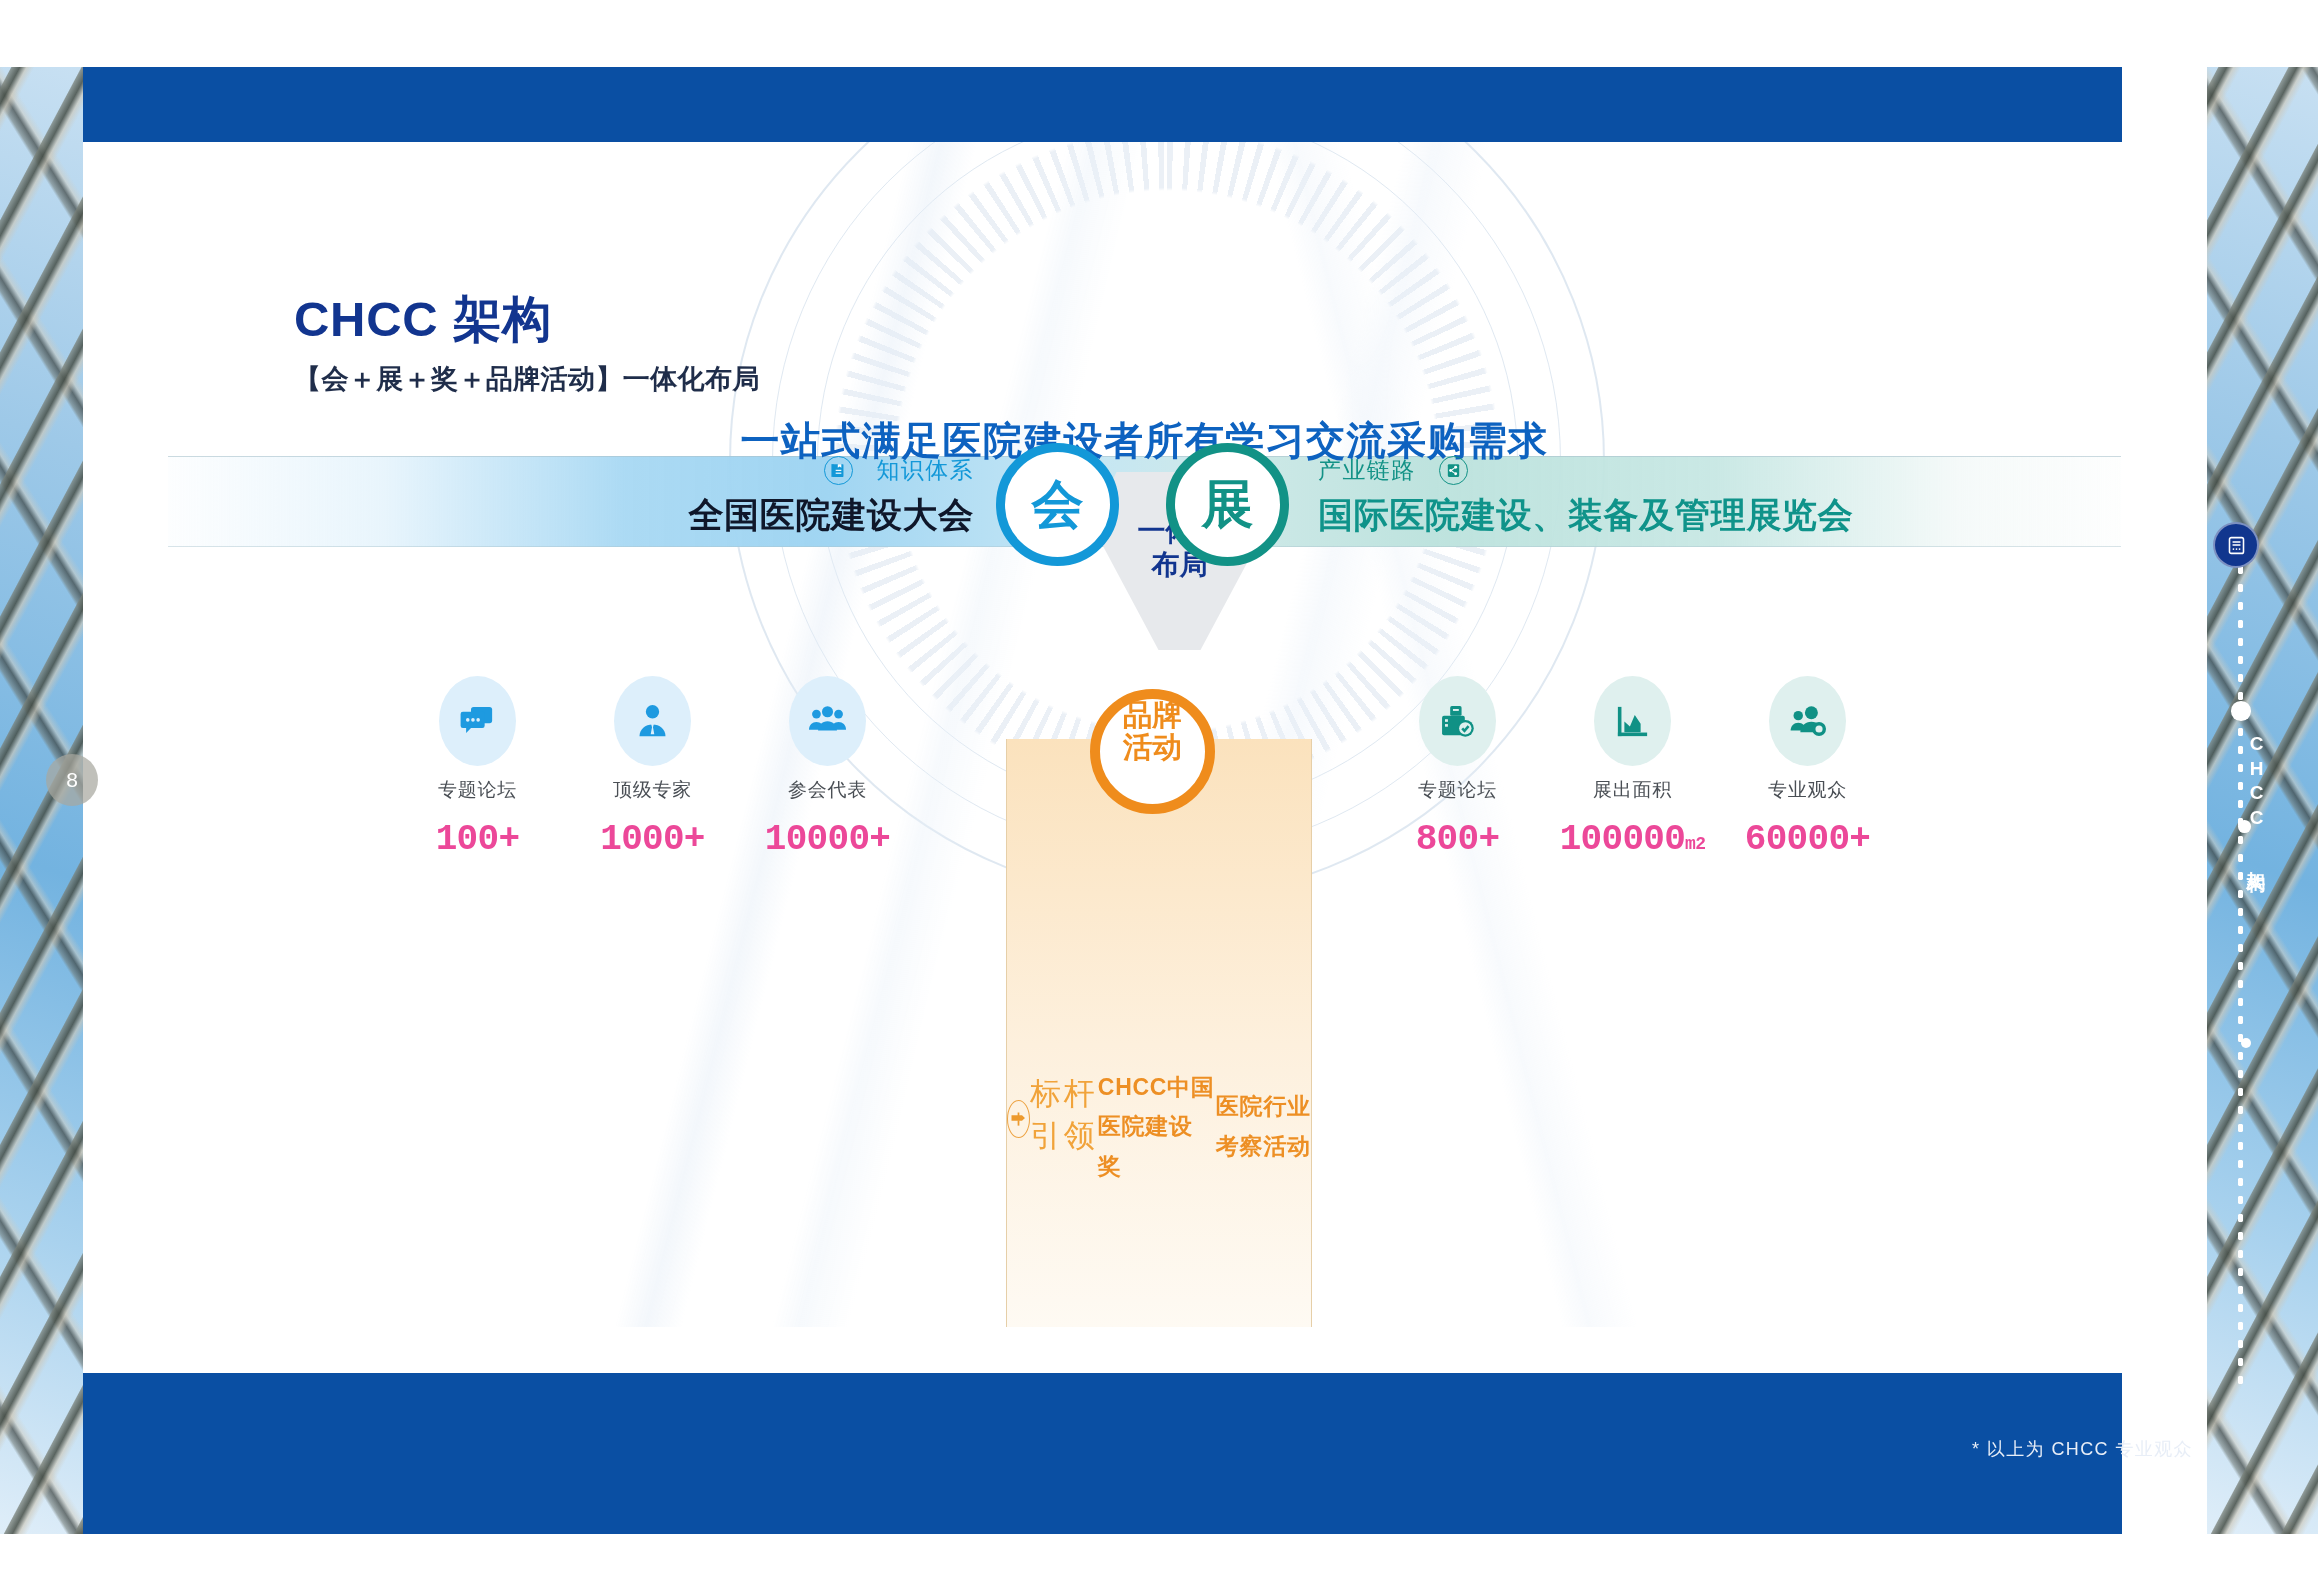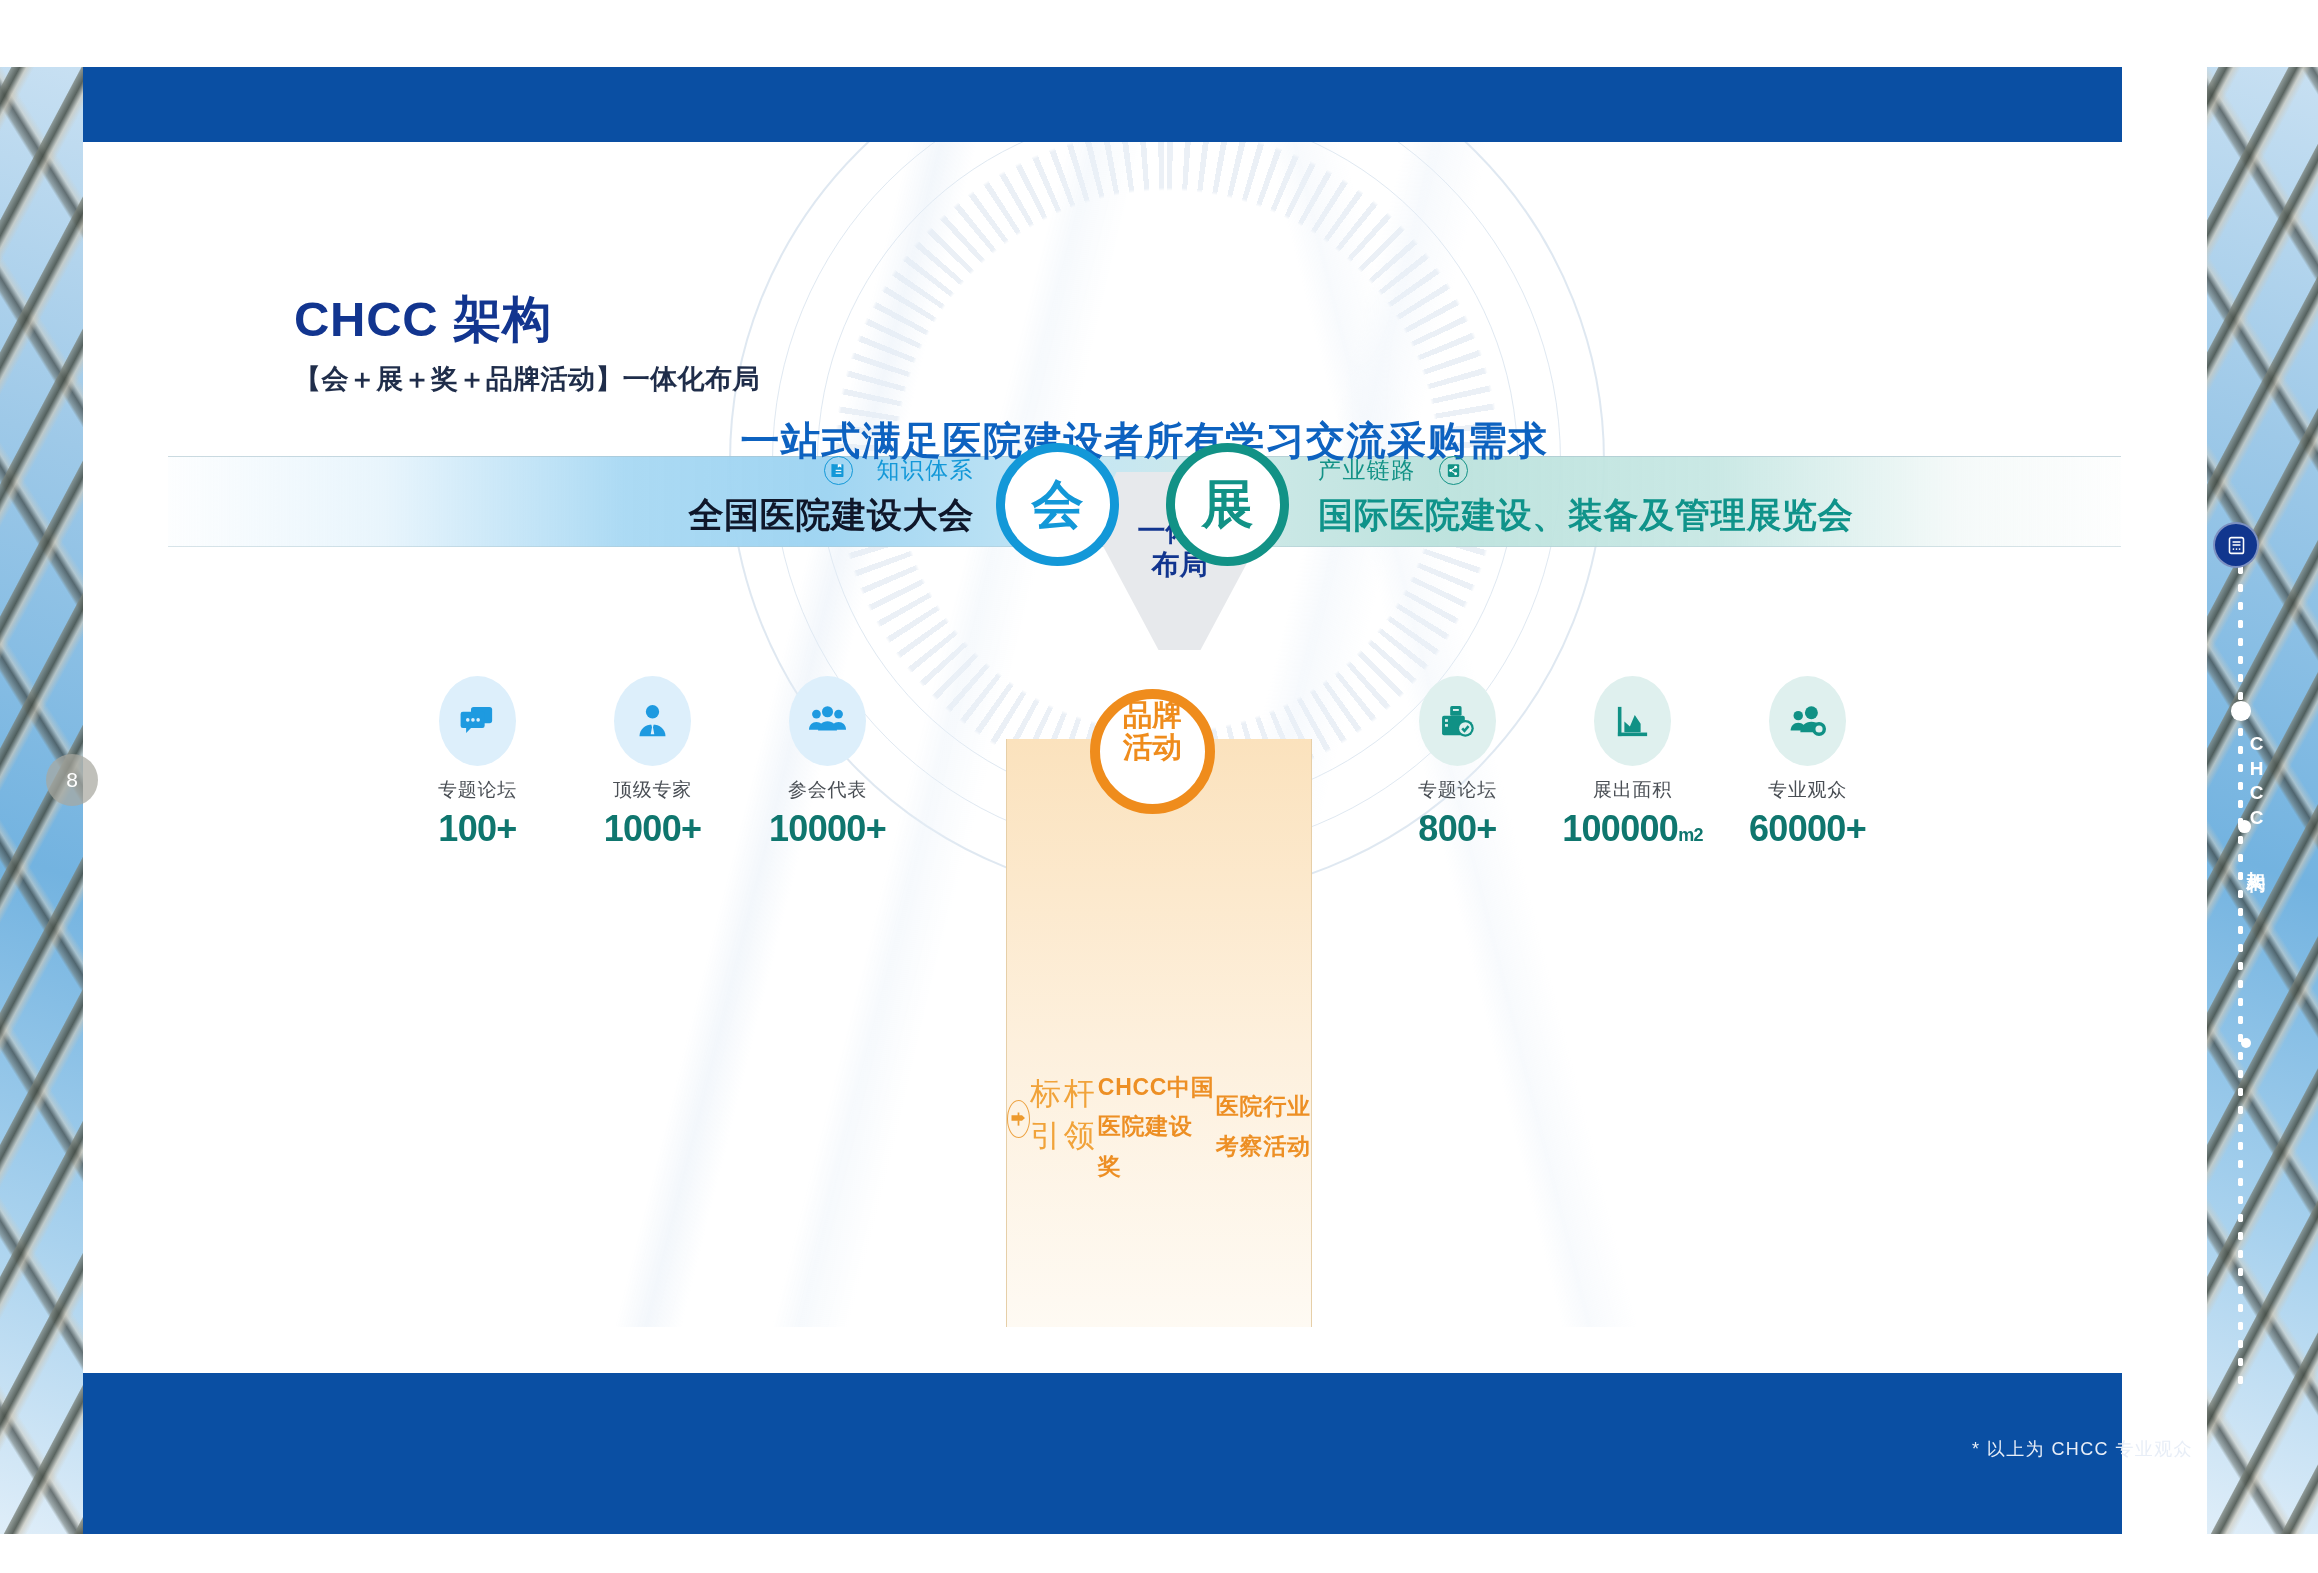--- a/index.html
+++ b/index.html
@@ -105,21 +105,21 @@
   .triangle span{ font-size:28px; font-weight:bold; color:#12358f; line-height:1.22; }
 
   
   .stats{ position:absolute; top:534px; width:1953px; height:140px; z-index:3;}
   .stat{ position:absolute; width:175px; text-align:center; }
   .stat .bubble{ width:77px; height:90px; border-radius:50%; margin:0 auto 11.2px;
                  display:flex; align-items:center; justify-content:center;}
   .stat.blue  .bubble{ background:#ddeffb; }
   .stat.teal  .bubble{ background:#dff0ee; }
   .stat .cap{ font-size:19px; color:#4a4f55; letter-spacing:0.7px; }
-  .stat .num{ font-size:36px; font-weight:bold; color:#0f766e; margin-top:5px; letter-spacing:-0.7px;}
+  .stat .num{ font-size:36px; font-weight:bold; color:#ec4899; margin-top:16px; letter-spacing:-0.7px;font-family:Liberation Mono, monospace;}
   .stat .num sup{ font-size:18px; font-weight:bold; vertical-align:baseline; }
 
   
   .brand-panel{ position:absolute; left:838px; top:597px; width:306px; height:588px; z-index:1;
       background:linear-gradient(180deg,#fbe2bd 0%, #fdf0dd 52%, #fefaf3 100%);
       border-left:1.4px solid #e6cfa8; border-right:1.4px solid #e6cfa8;
       display:flex; align-items:center; padding-top:188px;}
   .brand-circle{ position:absolute; left:922px; top:547px; width:125px; height:125px; z-index:4;
       border-radius:50%; border:10.5px solid #ef8c1c; background:#fff;
       display:flex; flex-direction:column; align-items:center; 

